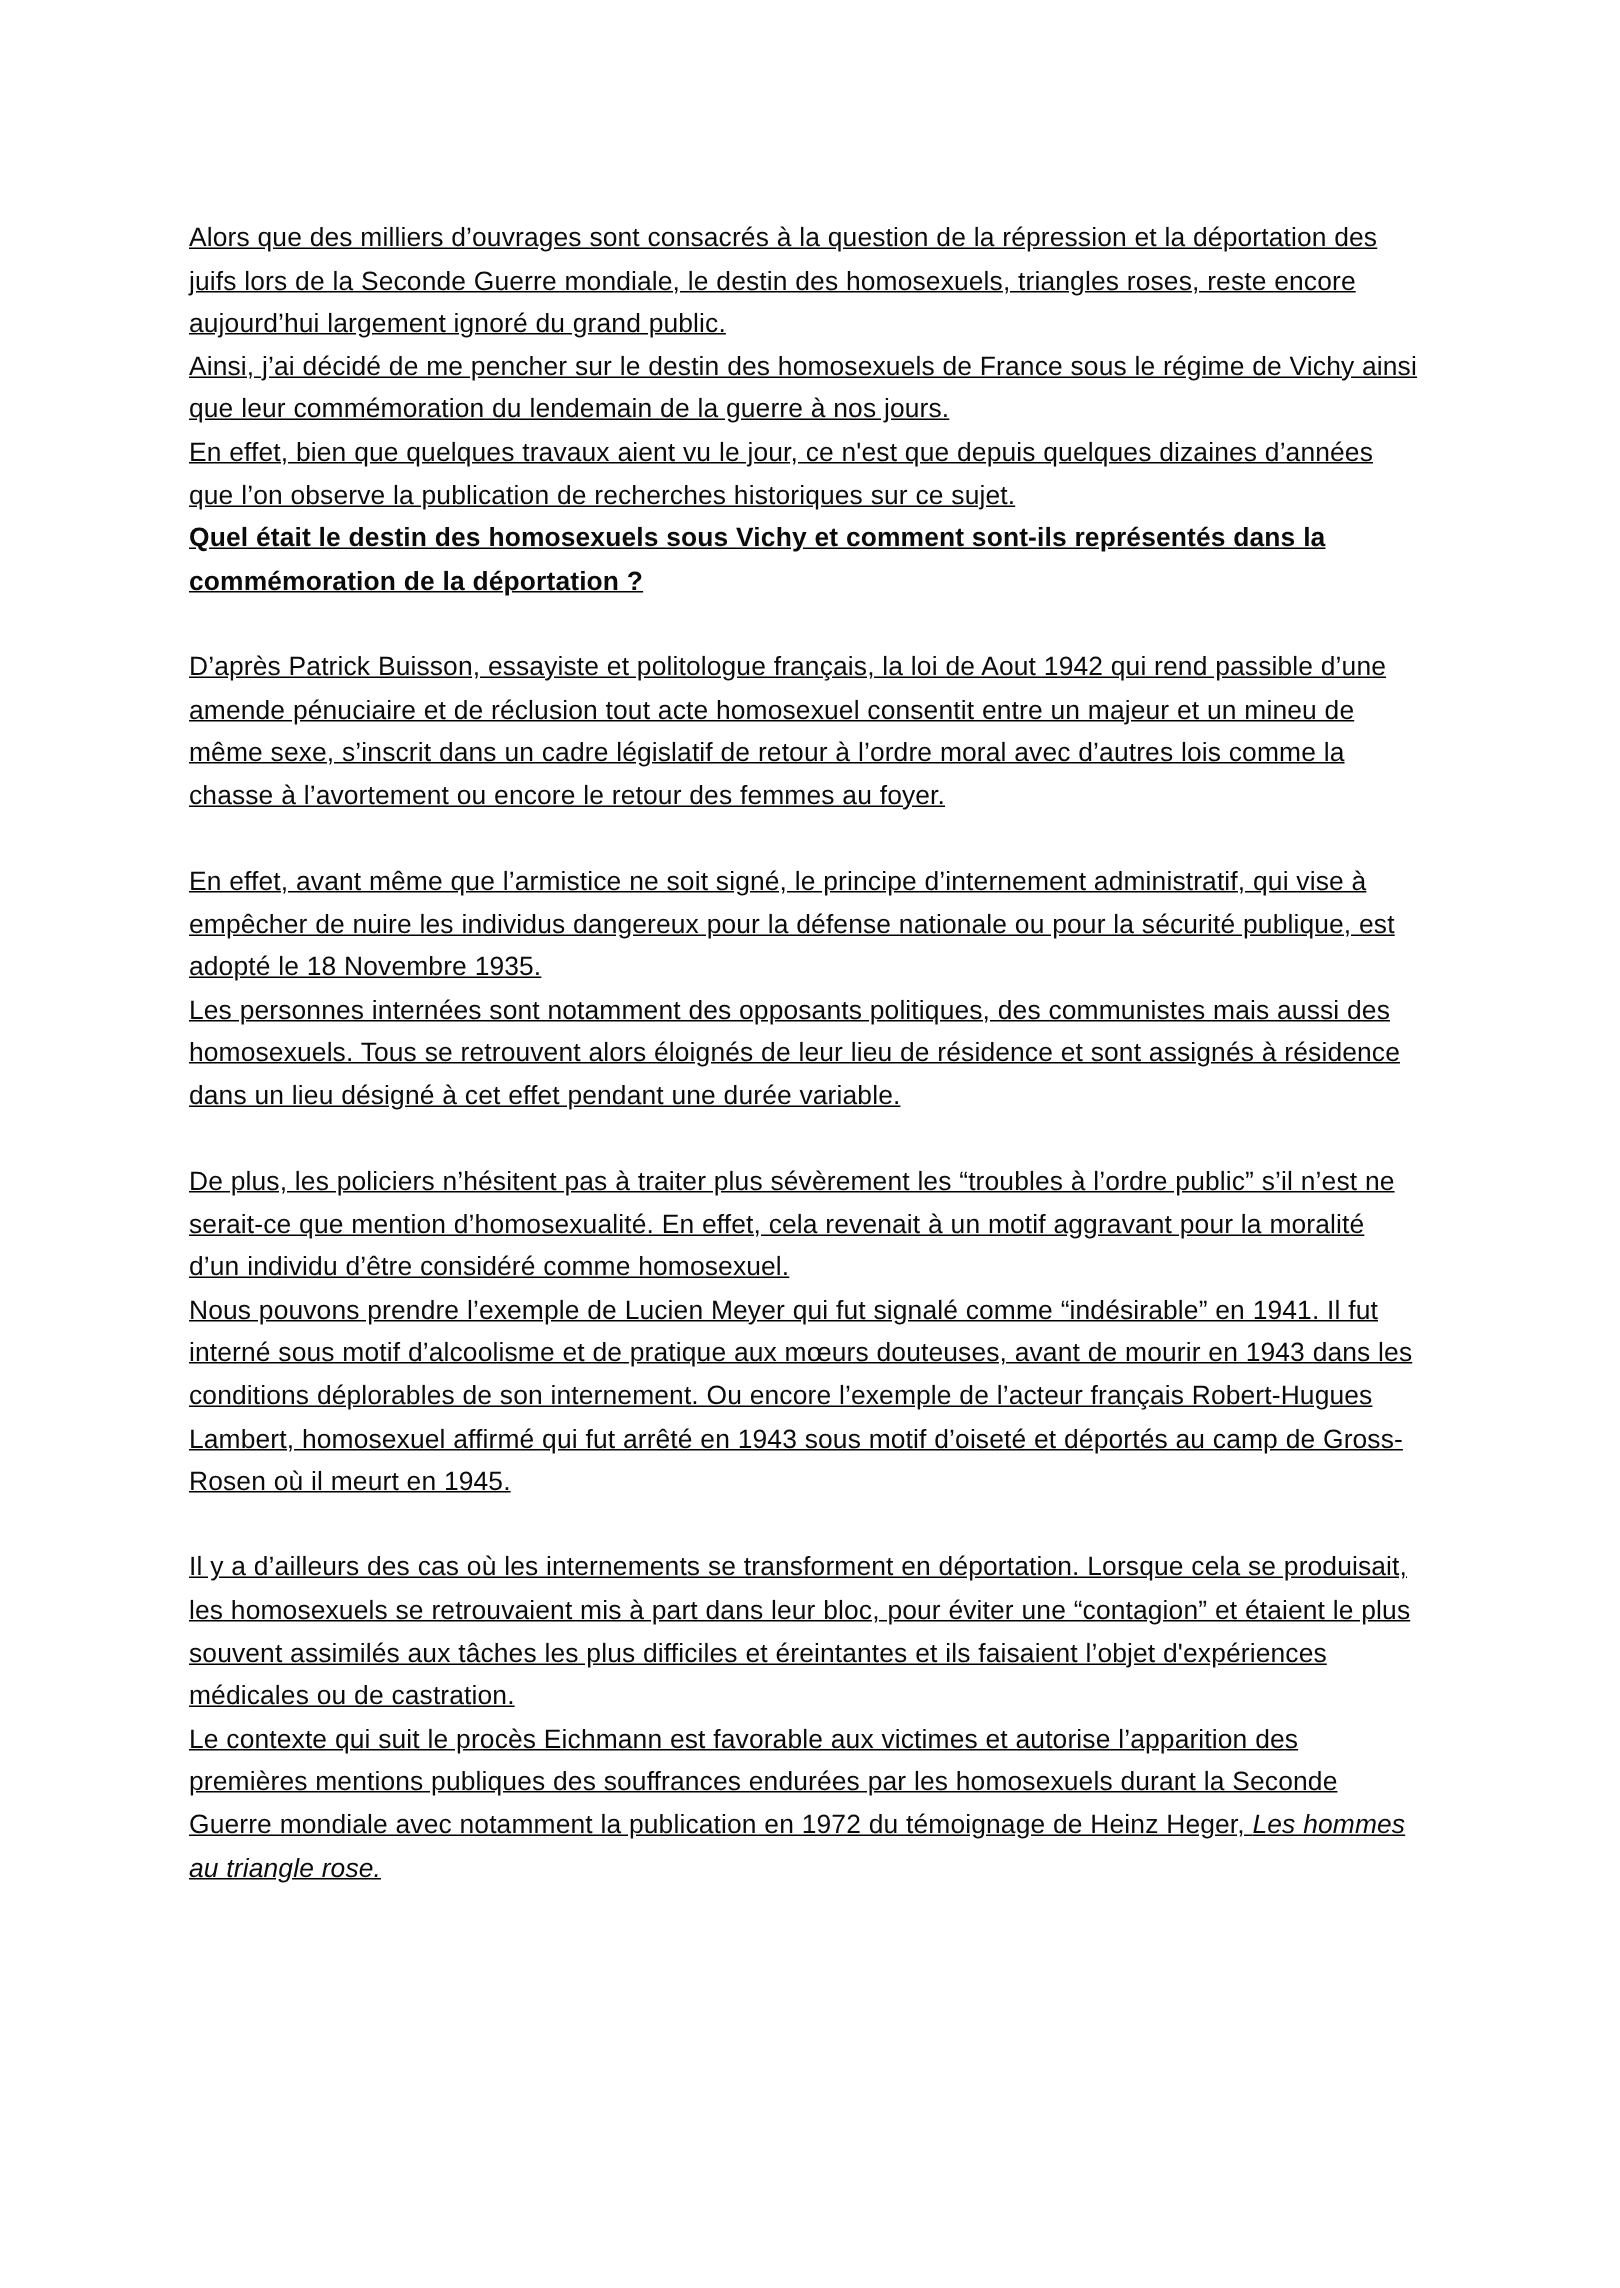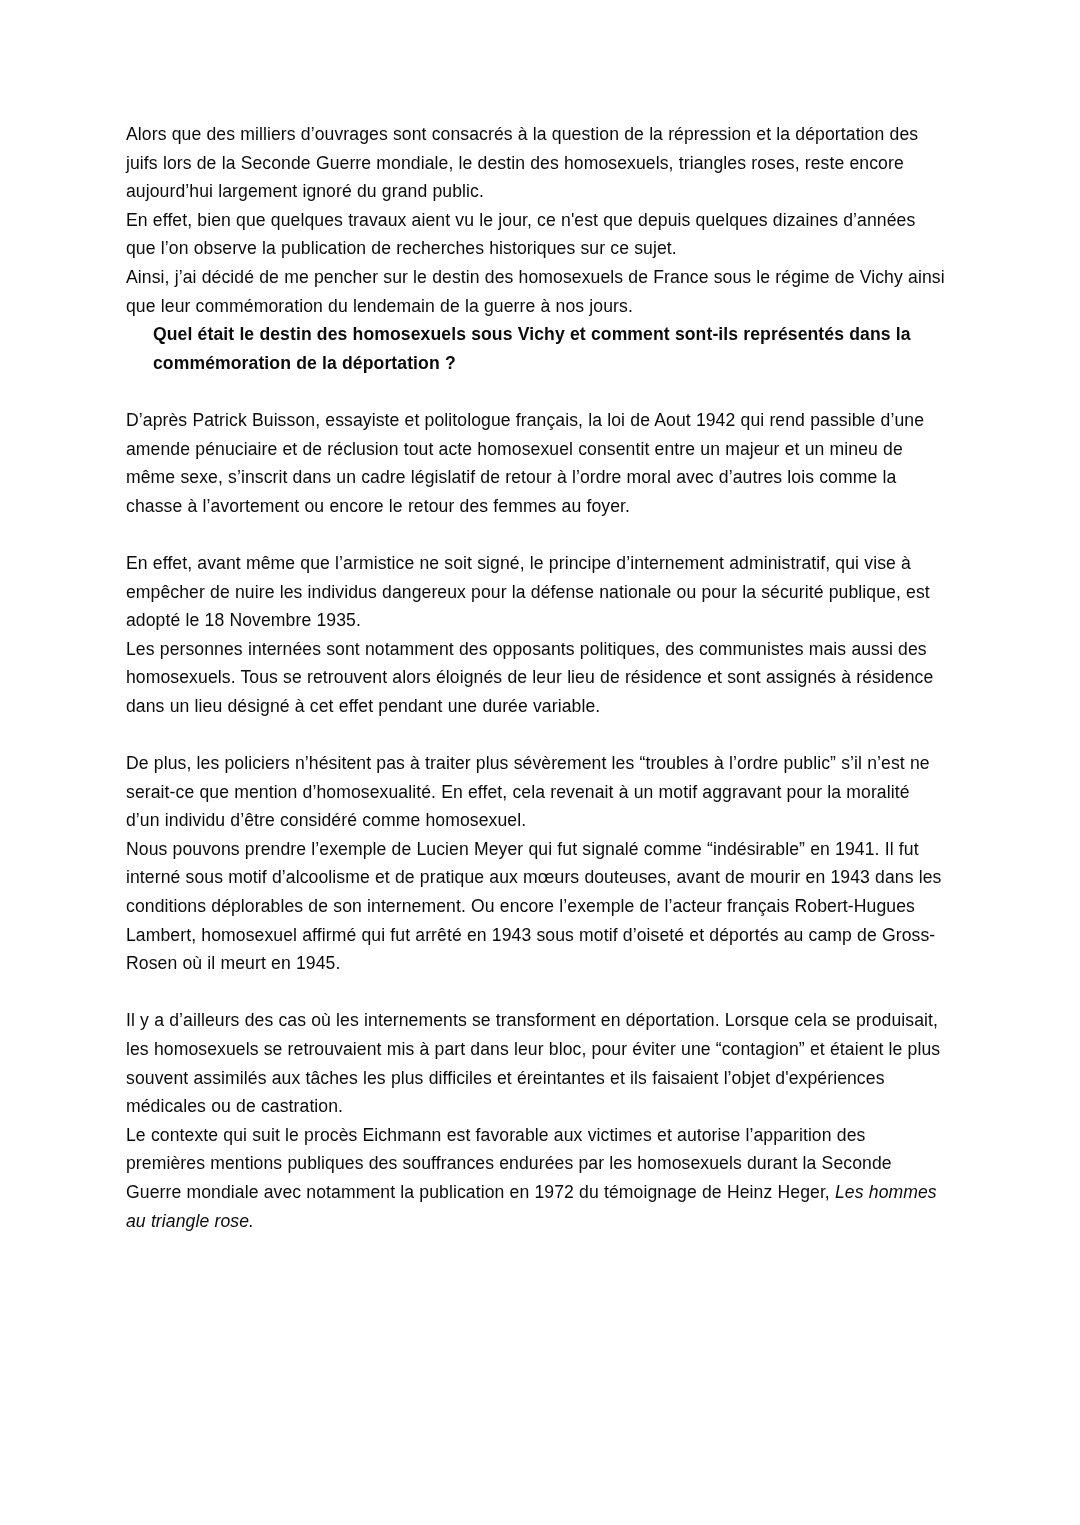--- a/index.html
+++ b/index.html
@@ -19,57 +19,57 @@
     position: relative;
     width: 1080px;
     height: 1525px;
     background: #ffffff;
     box-sizing: border-box;
     overflow: hidden;
   }
   .doc-body {
     position: absolute;
     left: 126px;
-    top: 120px;
+    top: 144px;
     width: 822px;
+    text-decoration: underline;
   }
   .para {
     font-size: 17.6px;
     line-height: 28.6px;
     letter-spacing: 0.005em;
     color: #0b0b0b;
     margin: 0 0 28.6px 0;
     text-align: left;
     word-spacing: 0.01em;
   }
   .para:last-child {
     margin-bottom: 0;
   }
   .para.tight {
     margin-bottom: 0;
   }
   .bold-line {
     font-weight: bold;
-    margin-left: 27px;
   }
   .ital {
     font-style: italic;
   }
 </style>
 </head>
 <body>
 
 <div class="page">
   <div class="doc-body">
 
     <p class="para tight">Alors que des milliers d’ouvrages sont consacrés à la question de la répression et la déportation des juifs lors de la Seconde Guerre mondiale, le destin des homosexuels, triangles roses, reste encore aujourd’hui largement ignoré du grand public.</p>
 
+    <p class="para tight">Ainsi, j’ai décidé de me pencher sur le destin des homosexuels de France sous le régime de Vichy ainsi que leur commémoration du lendemain de la guerre à nos jours.</p>
+
     <p class="para tight">En effet, bien que quelques travaux aient vu le jour, ce n'est que depuis quelques dizaines d’années que l’on observe la publication de recherches historiques sur ce sujet.</p>
-
-    <p class="para tight">Ainsi, j’ai décidé de me pencher sur le destin des homosexuels de France sous le régime de Vichy ainsi que leur commémoration du lendemain de la guerre à nos jours.</p>
 
     <p class="para bold-line">Quel était le destin des homosexuels sous Vichy et comment sont-ils représentés dans la commémoration de la déportation ?</p>
 
     <p class="para">D’après Patrick Buisson, essayiste et politologue français, la loi de Aout 1942 qui rend passible d’une amende pénuciaire et de réclusion tout acte homosexuel consentit entre un majeur et un mineu de même sexe, s’inscrit dans un cadre législatif de retour à l’ordre moral avec d’autres lois comme la chasse à l’avortement ou encore le retour des femmes au foyer.</p>
 
 
     <p class="para tight">En effet, avant même que l’armistice ne soit signé, le principe d’internement administratif, qui vise à empêcher de nuire les individus dangereux pour la défense nationale ou pour la sécurité publique, est adopté le 18 Novembre 1935.</p>
 
     <p class="para">Les personnes internées sont notamment des opposants politiques, des communistes mais aussi des homosexuels. Tous se retrouvent alors éloignés de leur lieu de résidence et sont assignés à résidence dans un lieu désigné à cet effet pendant une durée variable.</p>
 

